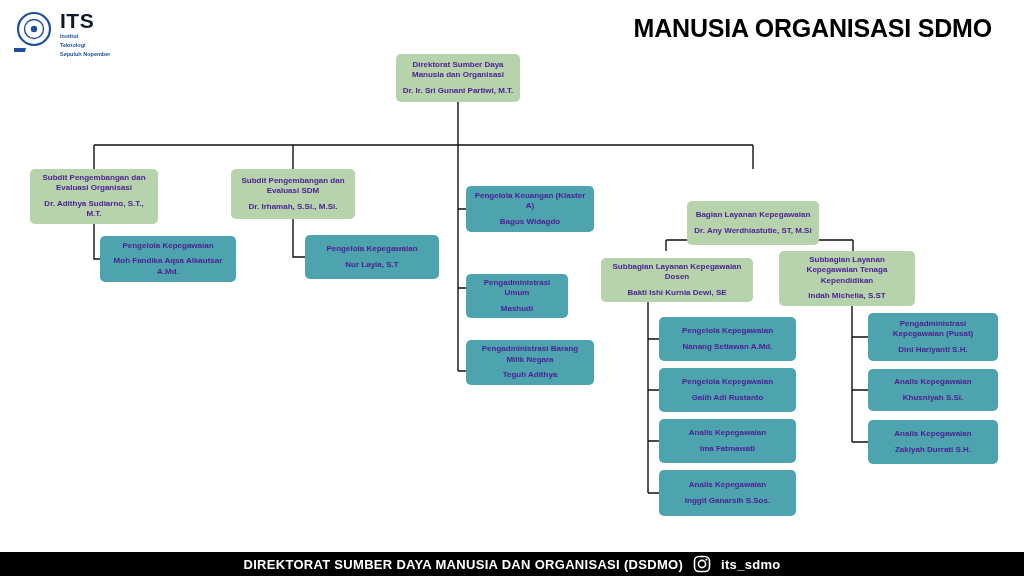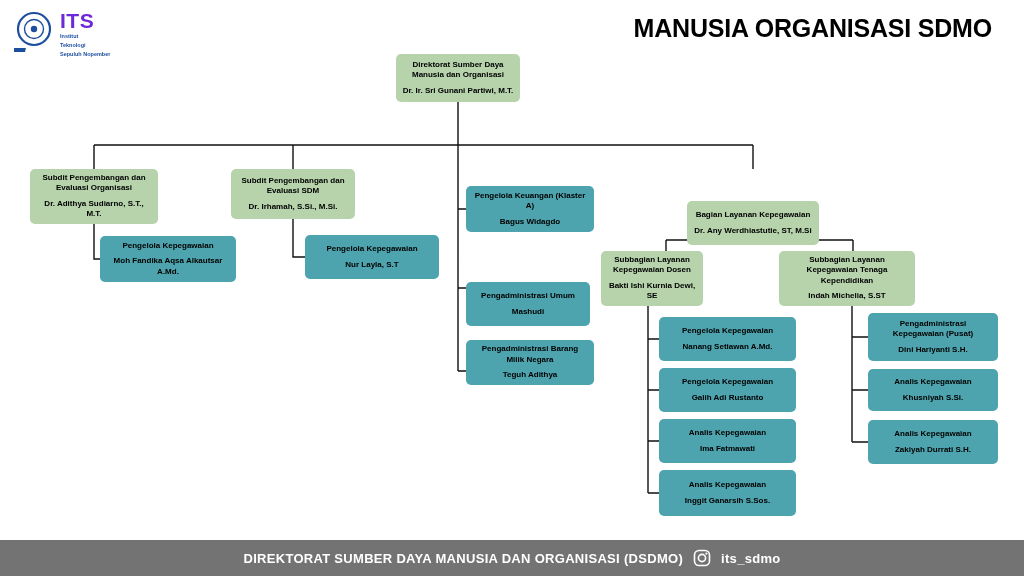--- a/index.html
+++ b/index.html
@@ -8,37 +8,37 @@
     font-family:"Liberation Sans",sans-serif;overflow:hidden;margin:0 auto;
   }
   
   .page-title{
     position:absolute;top:14px;right:32px;font-size:25px;font-weight:900;
     color:#000;letter-spacing:-0.2px;white-space:nowrap;
   }
   
   .logo{position:absolute;left:14px;top:10px;display:flex;gap:6px;align-items:flex-start;}
   .logo-text{display:flex;flex-direction:column;line-height:1;}
-  .logo-acronym{font-size:21px;font-weight:900;color:#6d28d9;letter-spacing:0.5px;}
+  .logo-acronym{font-size:21px;font-weight:900;color:#0f172a;letter-spacing:0.5px;}
   .logo-lines{margin-top:2px;font-size:5.5px;color:#1d4f9e;line-height:1.25;font-weight:bold;}
   
   .connectors{position:absolute;left:0;top:0;width:1024px;height:576px;}
   
   .box{
-    position:absolute;border-radius:5px;color:#000000;text-align:center;
+    position:absolute;border-radius:5px;color:#4c1d95;text-align:center;
     display:flex;flex-direction:column;justify-content:center;
     padding:4px 6px;box-sizing:border-box;
   }
   .green{background:#b6d3ab;}
   .teal{background:#4ea4ae;}
   .role{font-weight:bold;font-size:8px;line-height:1.3;}
   .person{font-weight:bold;font-size:8px;line-height:1.3;margin-top:5px;}
   
   .footer{
-    position:absolute;left:0;right:0;bottom:0;height:36px;background:#737373;
+    position:absolute;left:0;right:0;bottom:0;height:24px;background:#000000;
     display:flex;align-items:center;justify-content:center;gap:10px;color:#fff;
   }
   .footer-text{font-weight:bold;font-size:13px;letter-spacing:0.3px;}
   .ig-handle{font-weight:bold;font-size:13px;letter-spacing:0.3px;}
 </style>
 </head>
 <body>
 
 <div class="canvas">
 
@@ -89,41 +89,41 @@
   <div class="box green" style="left:687px;top:169px;width:132px;min-height:44px;margin-top:32px;">
     <div class="role">Bagian Layanan Kepegawaian</div>
     <div class="person">Dr. Any Werdhiastutie, ST, M.Si</div>
   </div>
 
   <div class="box teal" style="left:466px;top:186px;width:128px;min-height:46px;">
     <div class="role">Pengelola Keuangan (Klaster A)</div>
     <div class="person">Bagus Widagdo</div>
   </div>
 
-  <div class="box teal" style="left:466px;top:282px;width:124px;min-height:44px;">
+  <div class="box teal" style="left:466px;top:274px;width:102px;min-height:44px;">
     <div class="role">Pengadministrasi Umum</div>
     <div class="person">Mashudi</div>
   </div>
 
   <div class="box teal" style="left:466px;top:340px;width:128px;min-height:45px;">
     <div class="role">Pengadministrasi Barang Milik Negara</div>
     <div class="person">Teguh Adithya</div>
   </div>
 
   <div class="box teal" style="left:100px;top:236px;width:136px;min-height:46px;">
     <div class="role">Pengelola Kepegawaian</div>
     <div class="person">Moh Fandika Aqsa Alkautsar A.Md.</div>
   </div>
 
   <div class="box teal" style="left:305px;top:235px;width:134px;min-height:44px;">
     <div class="role">Pengelola Kepegawaian</div>
     <div class="person">Nur Layla, S.T</div>
   </div>
 
-  <div class="box green" style="left:601px;top:251px;width:102px;min-height:44px;">
+  <div class="box green" style="left:601px;top:258px;width:152px;min-height:44px;">
     <div class="role">Subbagian Layanan Kepegawaian Dosen</div>
     <div class="person">Bakti Ishi Kurnia Dewi, SE</div>
   </div>
 
   <div class="box green" style="left:779px;top:251px;width:136px;min-height:44px;">
     <div class="role">Subbagian Layanan Kepegawaian Tenaga Kependidikan</div>
     <div class="person">Indah Michelia, S.ST</div>
   </div>
 
   <div class="box teal" style="left:659px;top:317px;width:137px;min-height:44px;">

